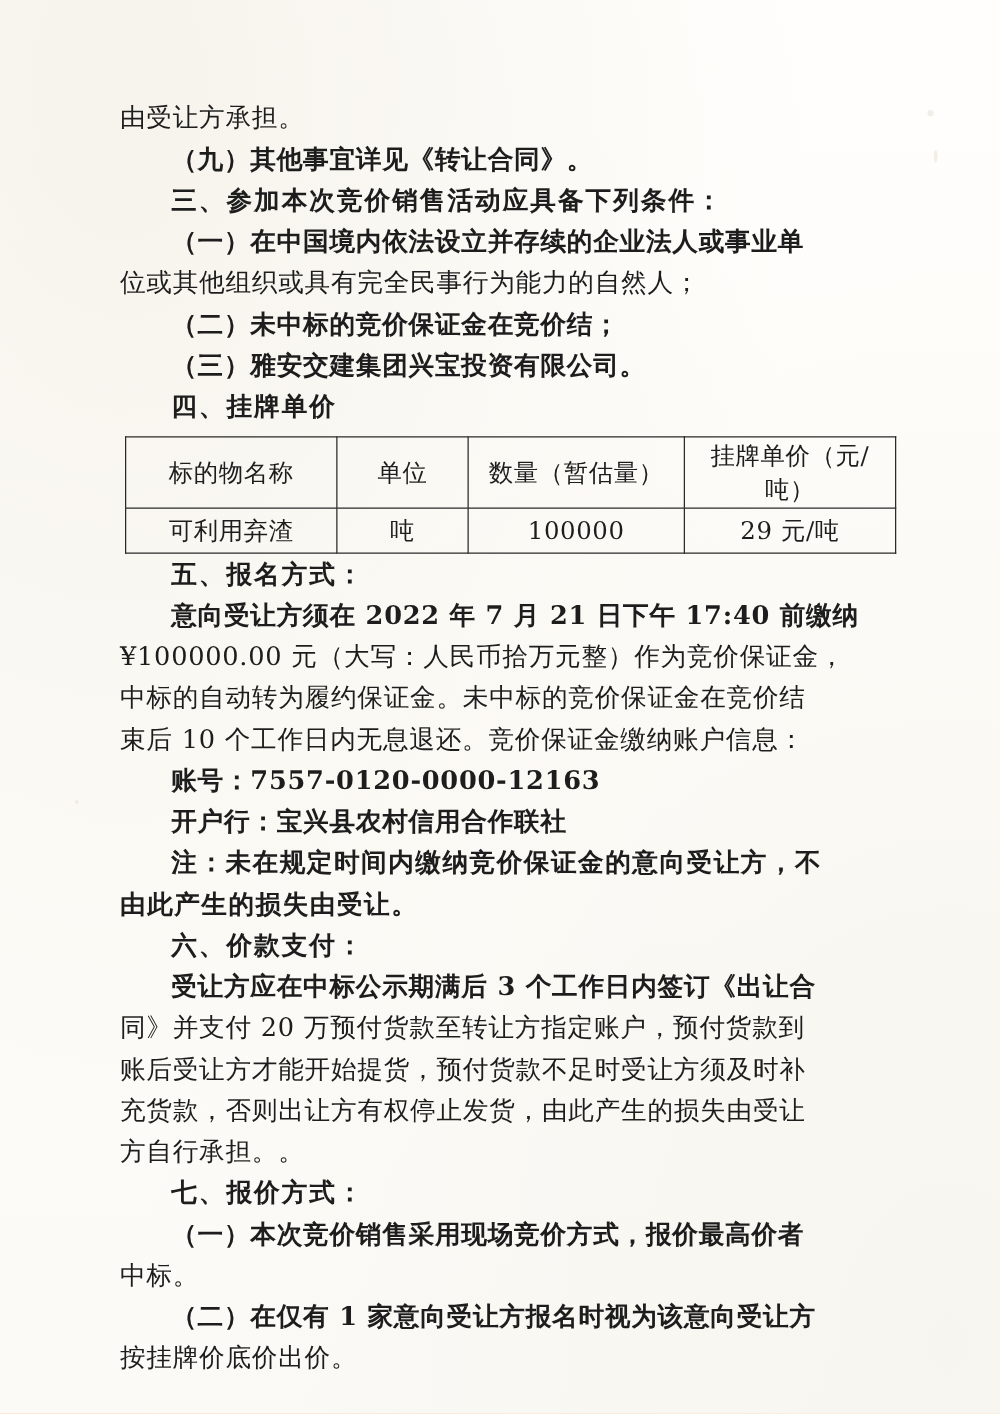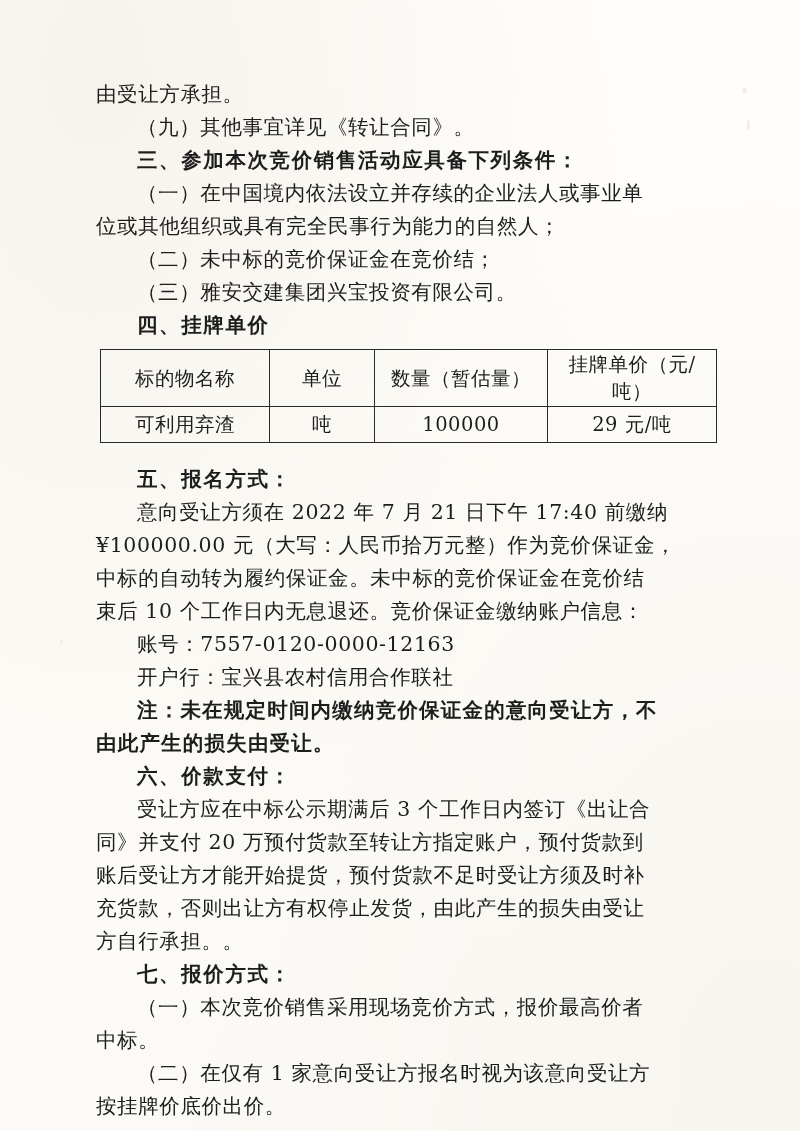--- a/index.html
+++ b/index.html
@@ -38,38 +38,39 @@
   }
   .line {
     font-size: 20.5px;
     line-height: 33px;
     letter-spacing: 0.6px;
     white-space: pre;
     color: #1d1d1d;
   }
   .indent2 {
     text-indent: 41px;
+    font-weight: bold;
   }
   .bold {
     font-weight: bold;
     letter-spacing: 1.2px;
   }
   .heading {
     font-weight: bold;
     text-indent: 41px;
     letter-spacing: 1.6px;
   }
   .block {
     margin-bottom: 0;
   }
   
   table.detail {
     border-collapse: collapse;
     width: 604px;
-    margin: 7px 0 20px 4px;
+    margin: 7px 0 0 4px;
     table-layout: fixed;
   }
   table.detail td, table.detail th {
     border: 1.4px solid #2a2a2a;
     text-align: center;
     font-weight: normal;
     font-size: 19.5px;
     height: 33px;
     letter-spacing: 0.5px;
     color: #1d1d1d;

